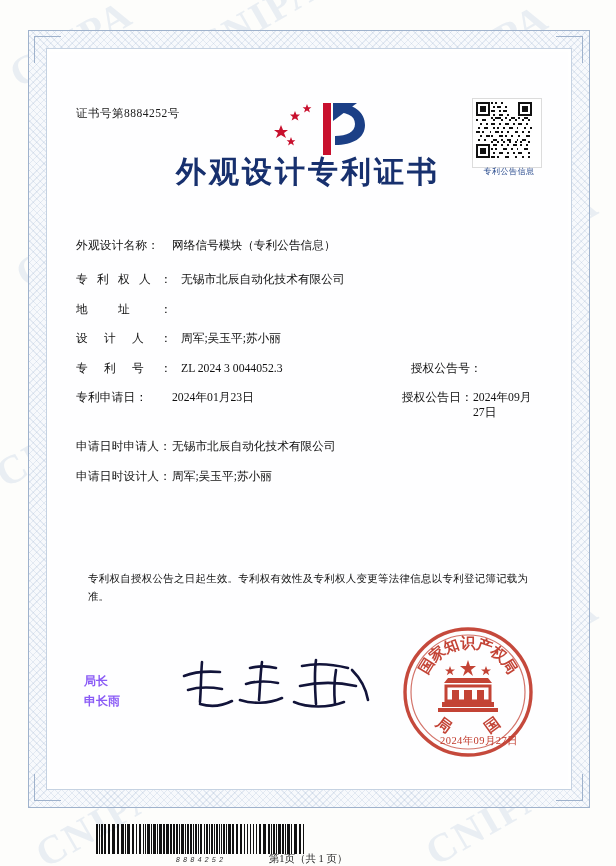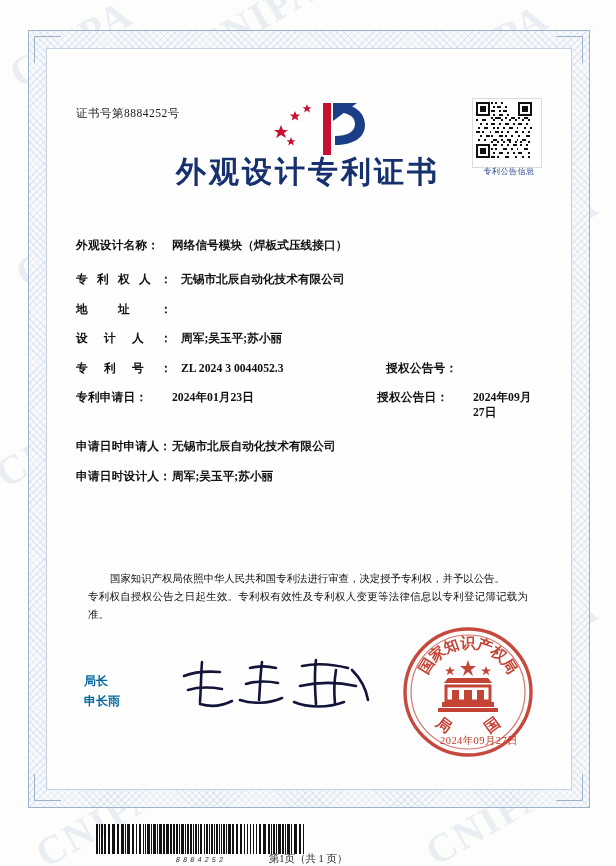--- a/index.html
+++ b/index.html
@@ -116,21 +116,20 @@
     font-weight: bold;
     font-size: 30px;
     color: #17306e;
     letter-spacing: 3px;
   }
 
   .fields {
     position: absolute;
     left: 30px; top: 190px;
     width: 466px;
-    font-weight: bold;
   }
   .row {
     display: flex;
     align-items: baseline;
     margin-bottom: 14.5px;
     font-family: "Liberation Serif", serif;
     font-size: 11.7px;
     color: #111;
   }
   .row .lbl {
@@ -146,20 +145,21 @@
   }
   .row .val {
     flex: 1 1 auto;
   }
   .row.two .val {
     flex: 0 0 205px;
   }
   .row .lbl2 {
     flex: 0 0 96px;
     letter-spacing: 0.2px;
+    text-align: right;
   }
   .row .val2 { flex: 1 1 auto; }
 
   .statement {
     position: absolute;
     left: 42px; top: 522px;
     width: 440px;
     font-family: "Liberation Serif", serif;
     font-size: 10.4px;
     line-height: 1.75;
@@ -167,21 +167,21 @@
     text-align: justify;
   }
   .statement .ind { display: block; text-indent: 22px; }
 
   .director {
     position: absolute;
     left: 38px; top: 624px;
     font-family: "Liberation Serif", serif;
     font-size: 12px;
     font-weight: bold;
-    color: #0369a1;
+    color: #8b5cf6;
     line-height: 1.65;
   }
   .signature {
     position: absolute;
     left: 130px; top: 608px;
     width: 210px; height: 56px;
   }
 
   
   .seal {
@@ -403,21 +403,21 @@
       </svg>
     </div>
     <div class="qr-caption">专利公告信息</div>
 
     <div class="title">外观设计专利证书</div>
 
     <div class="fields">
 
       <div class="row">
         <div class="lbl">外观设计名称：</div>
-        <div class="val">网络信号模块（焊板式压线接口）</div>
+        <div class="val">网络信号模块（专利公告信息）</div>
       </div>
 
       <div class="row" style="margin-top:19px;">
         <div class="lbl spread">
           <span>专</span>
           <span>利</span>
           <span>权</span>
           <span>人</span>
           <span>：</span>
         </div>
@@ -466,21 +466,20 @@
       </div>
 
       <div class="row">
         <div class="lbl">申请日时设计人：</div>
         <div class="val">周军;吴玉平;苏小丽</div>
       </div>
 
     </div>
 
     <div class="statement">
-      <span class="ind">国家知识产权局依照中华人民共和国专利法进行审查，决定授予专利权，并予以公告。</span>
       <span>专利权自授权公告之日起生效。专利权有效性及专利权人变更等法律信息以专利登记簿记载为准。</span>
     </div>
 
     <div class="director">
       <div>局长</div>
       <div>申长雨</div>
     </div>
 
     <div class="signature">
       <svg viewBox="0 0 210 56" width="210" height="56">

